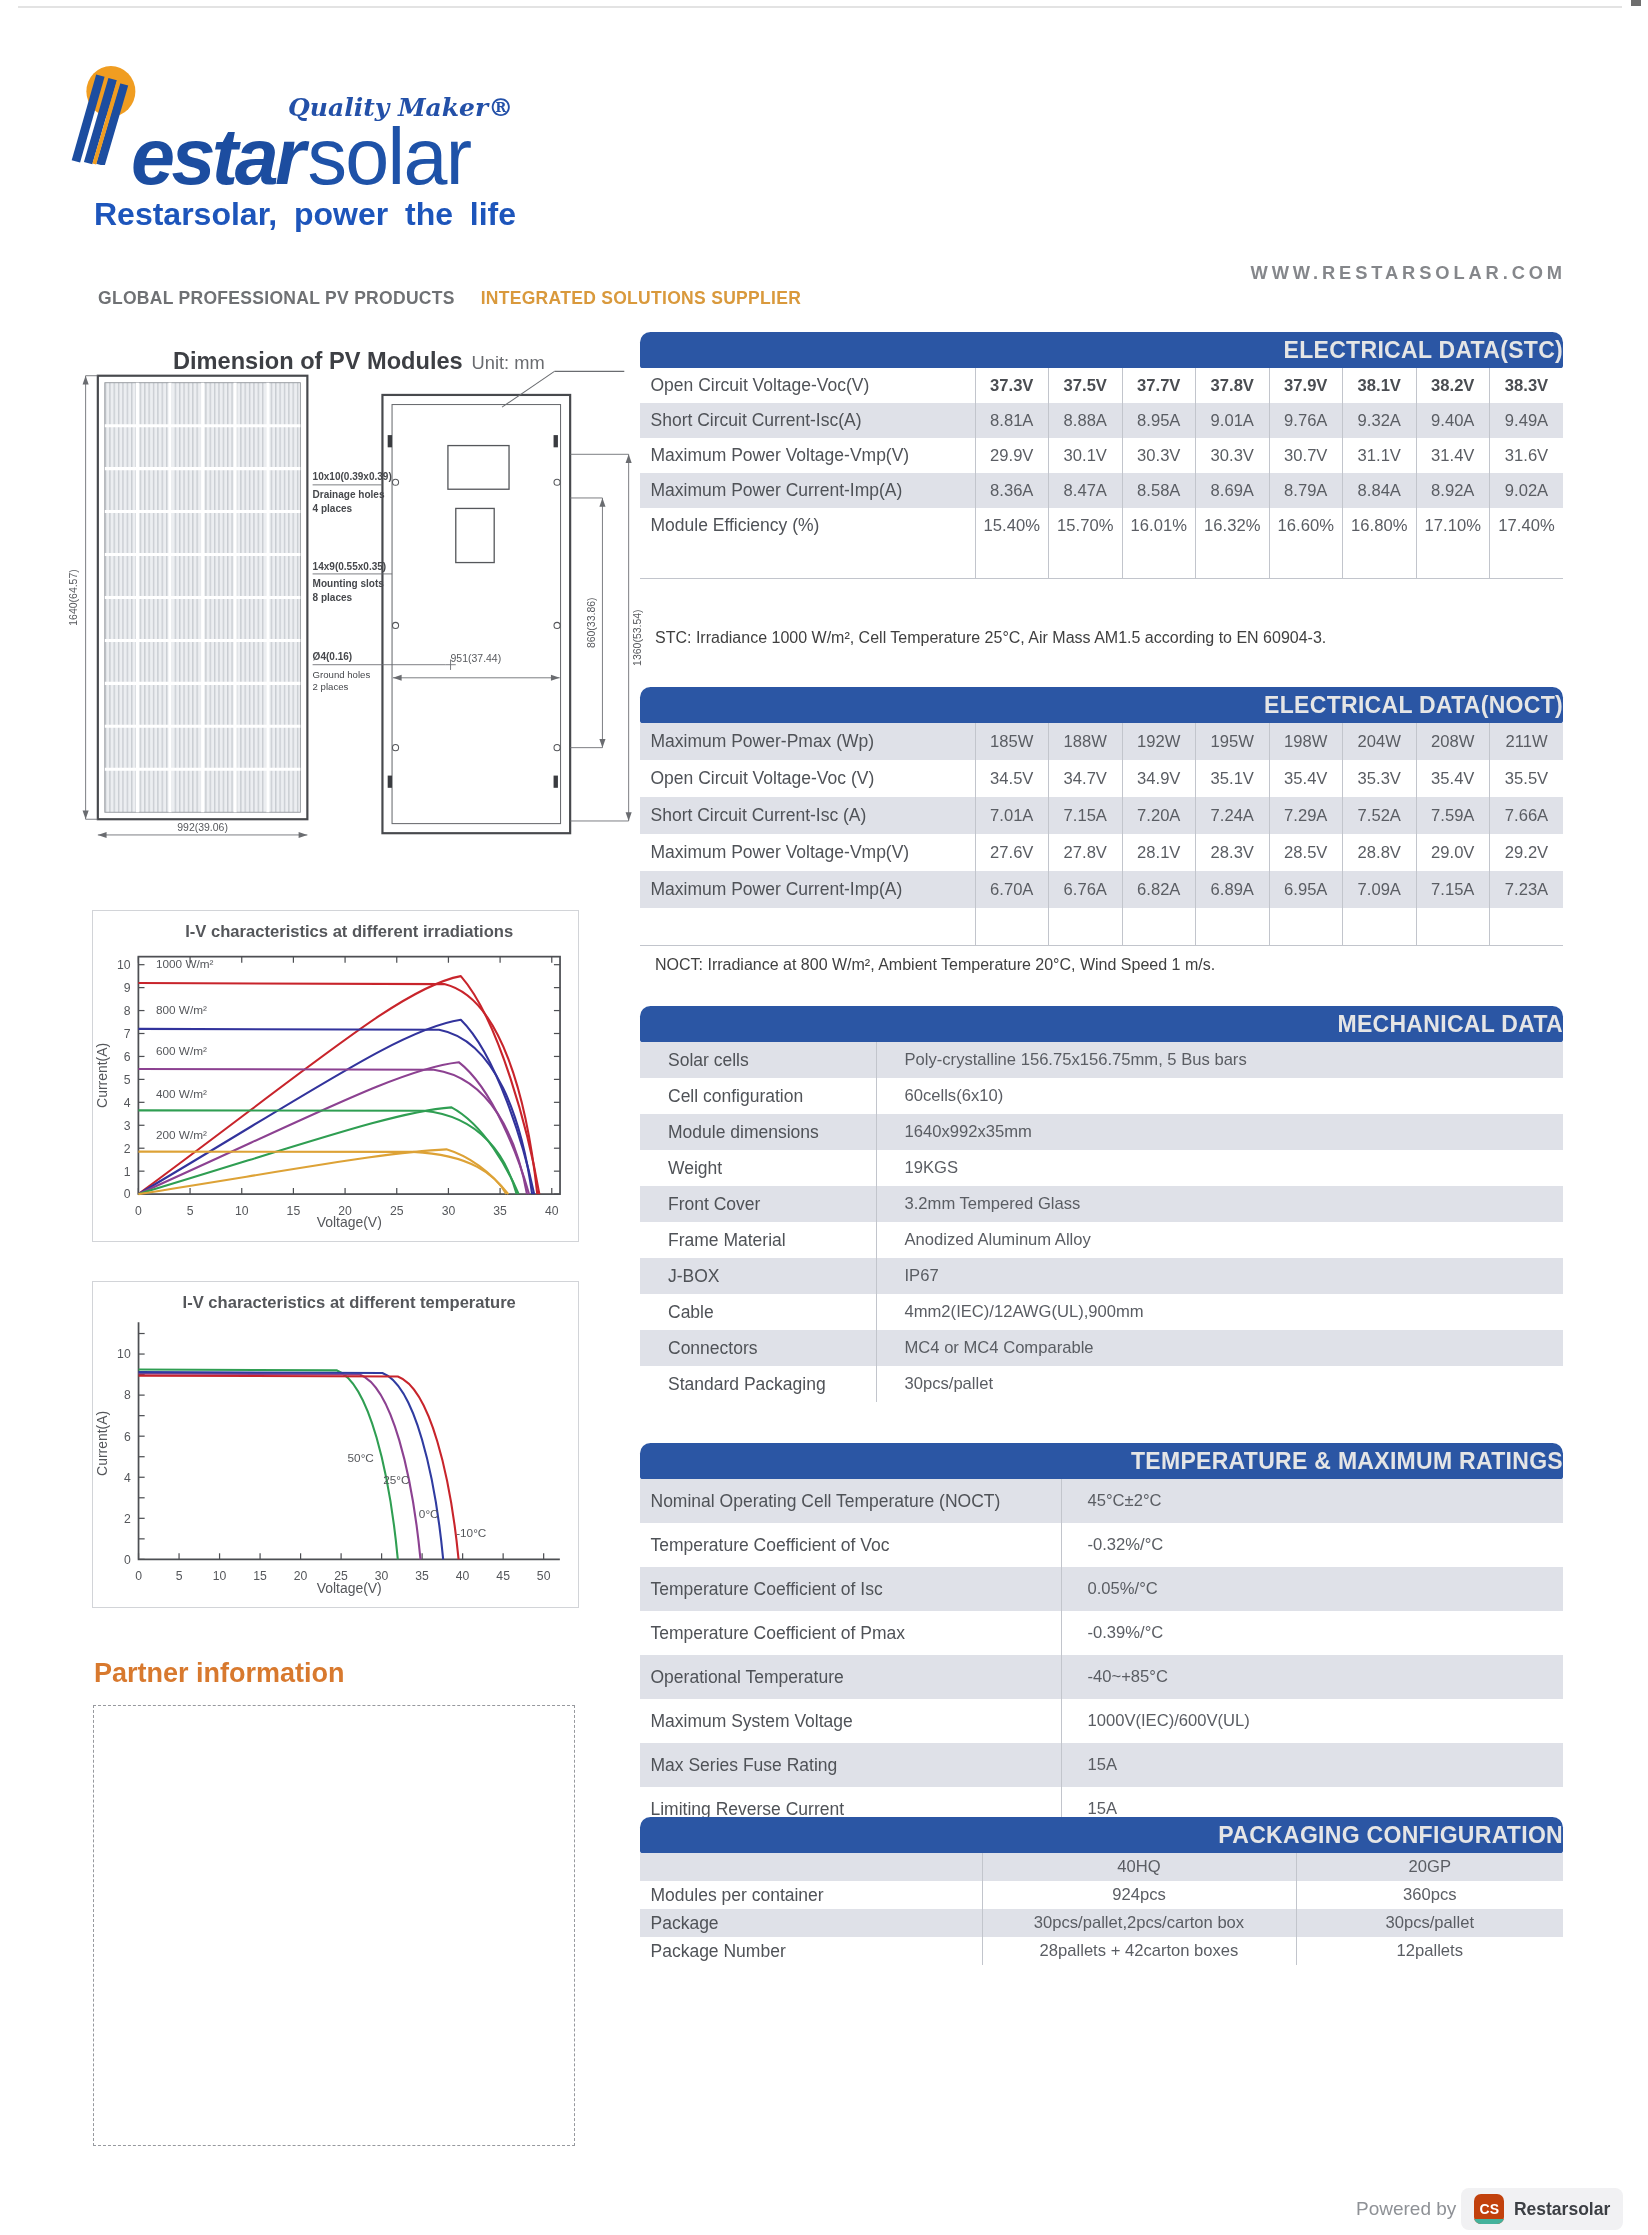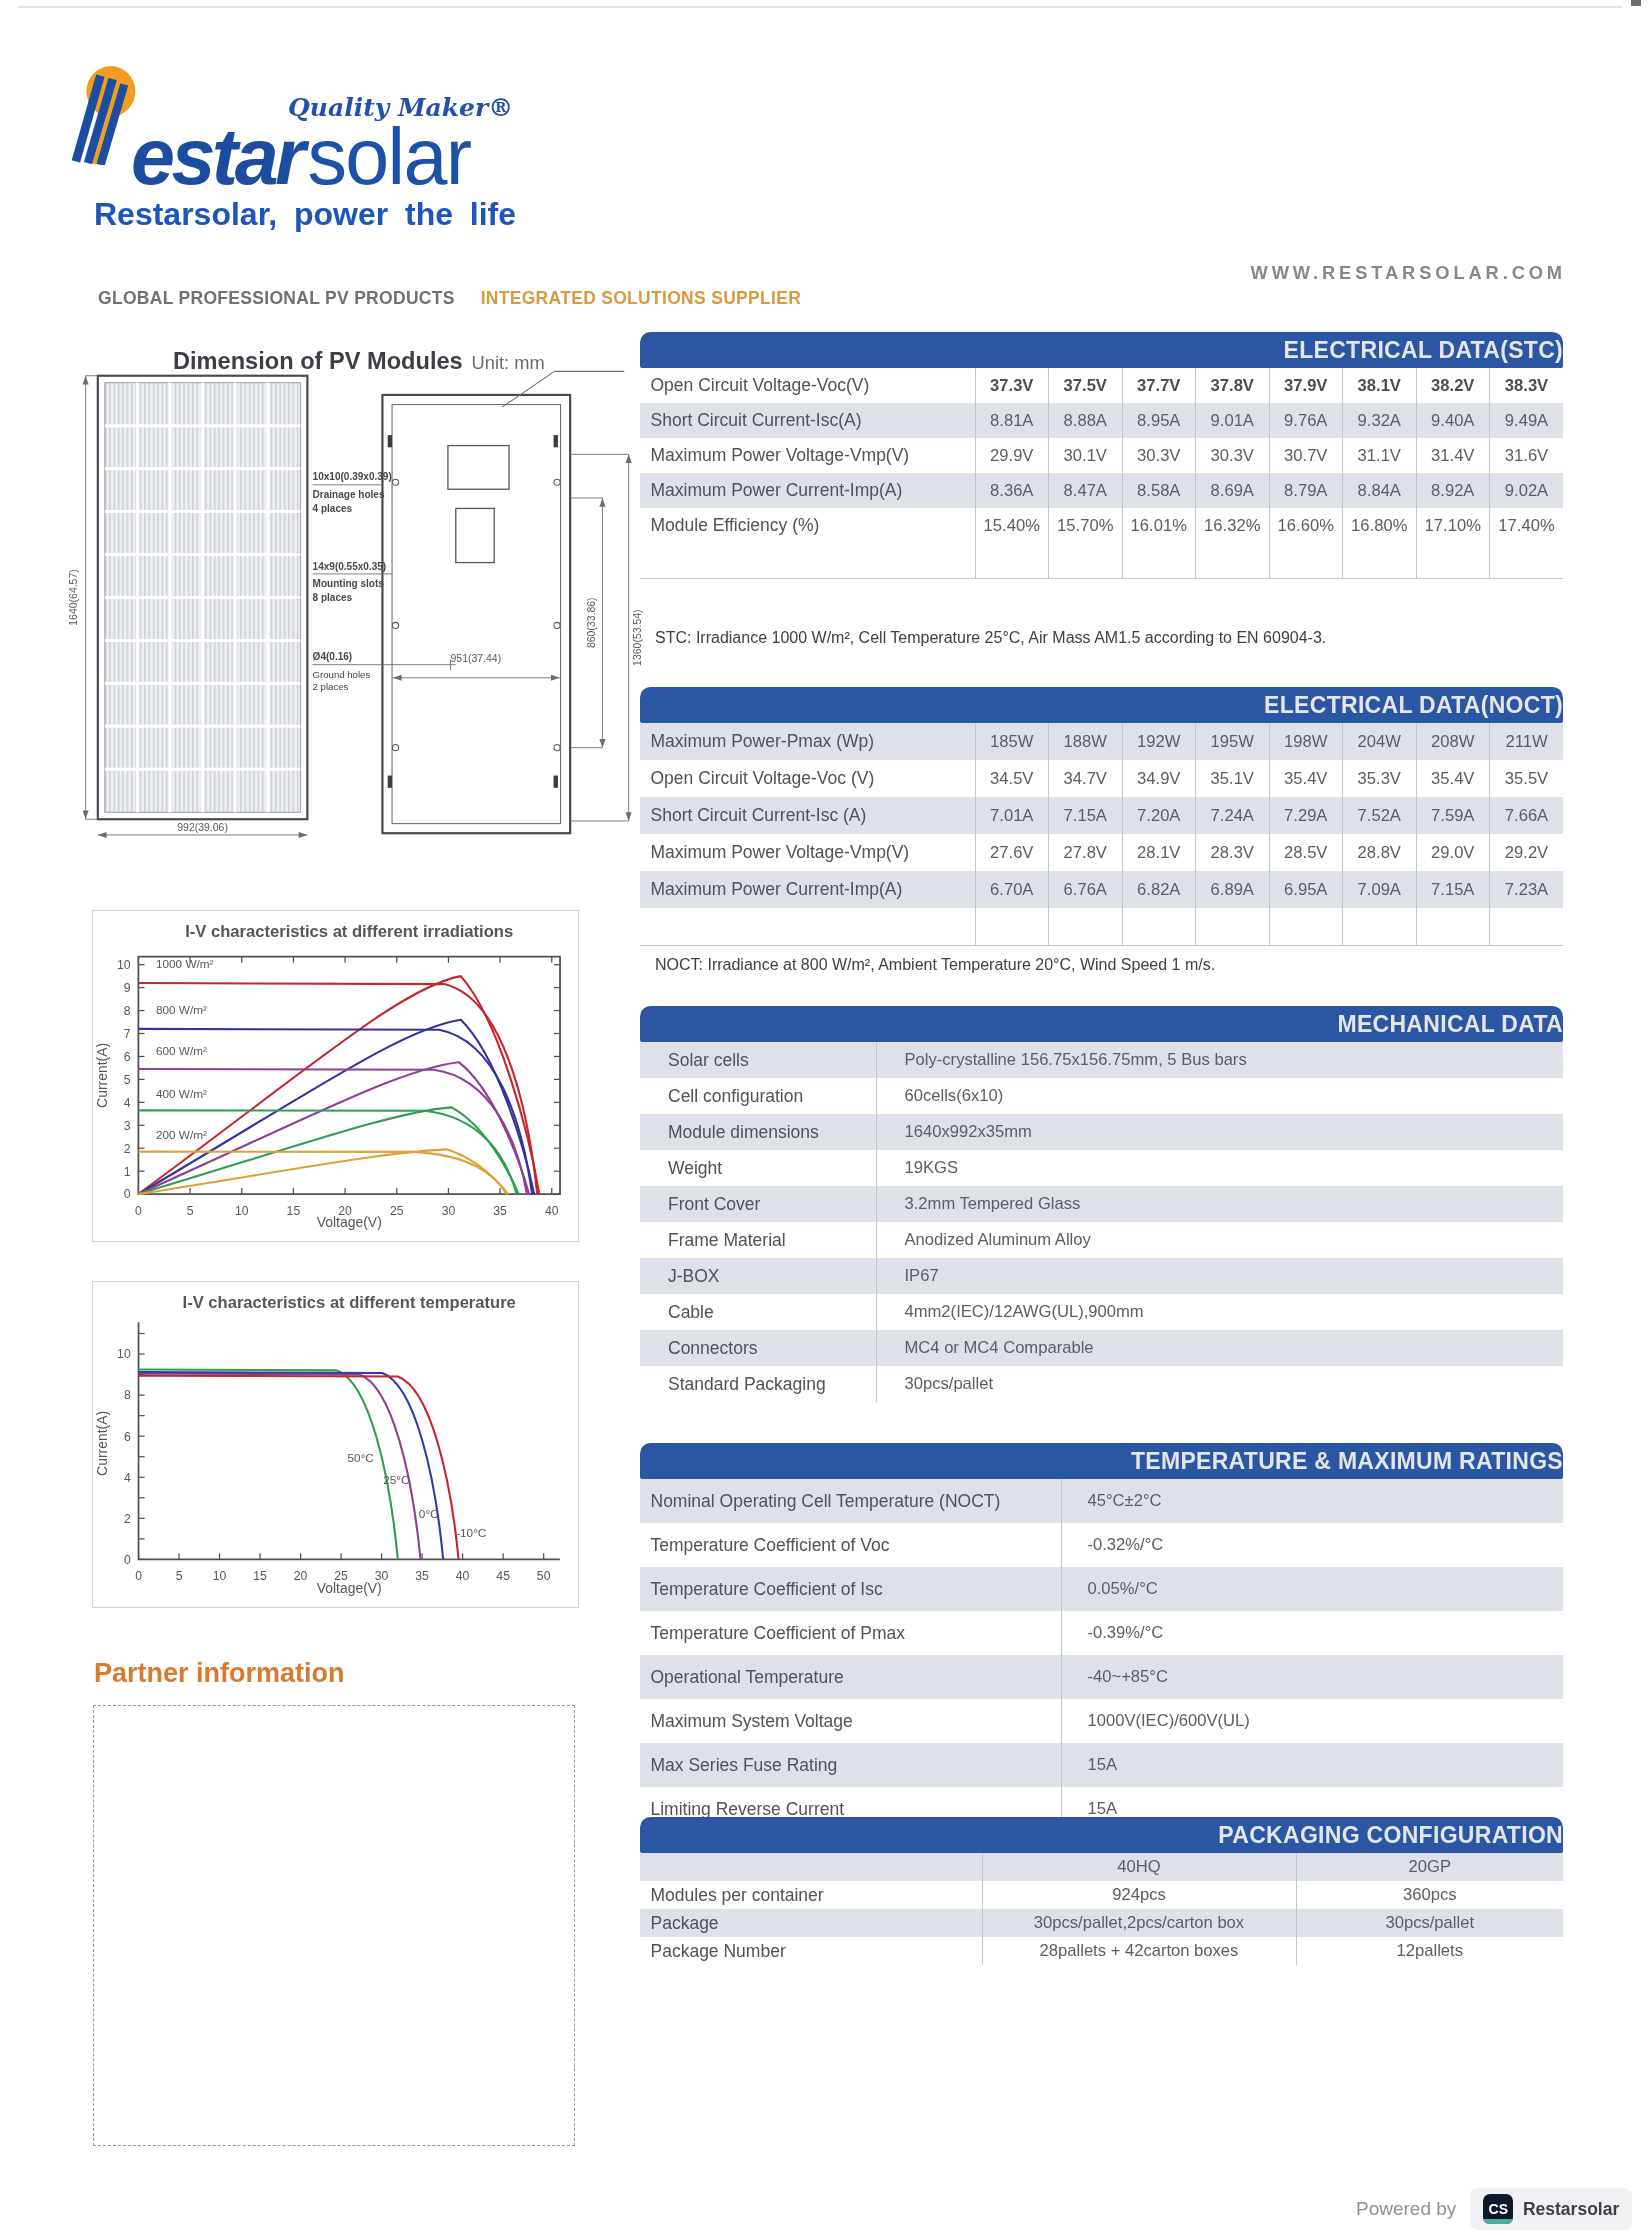--- a/index.html
+++ b/index.html
@@ -65,24 +65,24 @@
   #sec-mech .spec td{height:36px;padding-left:28px;}
   #sec-temp tbody tr:nth-child(odd){background:#dfe1e8;}
   #sec-temp .spec td{height:44px;}
   #sec-pack tbody tr:nth-child(odd){background:#dfe1e8;}
   #sec-pack .spec td{height:28px;}
   tfoot td{height:35px;border-bottom:0.9px solid #c2c5cc;}
   .note{position:absolute;left:651px;font-size:16px;color:#404040;margin:4px;}
   #note-stc{top:625px;} #note-noct{top:952px;}
 
   
-  .footer{position:absolute;top:2188px;left:1356px;display:flex;align-items:center;gap:14px;}
+  .footer{position:absolute;top:2188px;left:1356px;display:flex;align-items:center;gap:5px;}
   .pb-label{font-size:19px;color:#8e9196;}
   .cs-badge{display:flex;align-items:center;gap:9.6px;background:#f1f1f3;border-radius:7.9px;padding:6.1px 13px;}
-  .cs-icon{position:relative;width:30px;height:30px;background:#0f172a;border-radius:7px;color:#fff;font-weight:bold;font-size:14px;display:flex;align-items:center;justify-content:center;overflow:hidden;}
+  .cs-icon{position:relative;width:30px;height:30px;background:#c2410c;border-radius:7px;color:#fff;font-weight:bold;font-size:14px;display:flex;align-items:center;justify-content:center;overflow:hidden;}
   .cs-icon::after{content:"";position:absolute;bottom:0;left:0;right:0;height:5.2px;background:#44b29c;}
   .cs-name{font-size:17.5px;color:#3c3f44;font-weight:600;}
 </style>
 </head>
 <body>
 
 <div class="page">
   <div class="scanline"></div>
   <div class="speck"></div>
 

